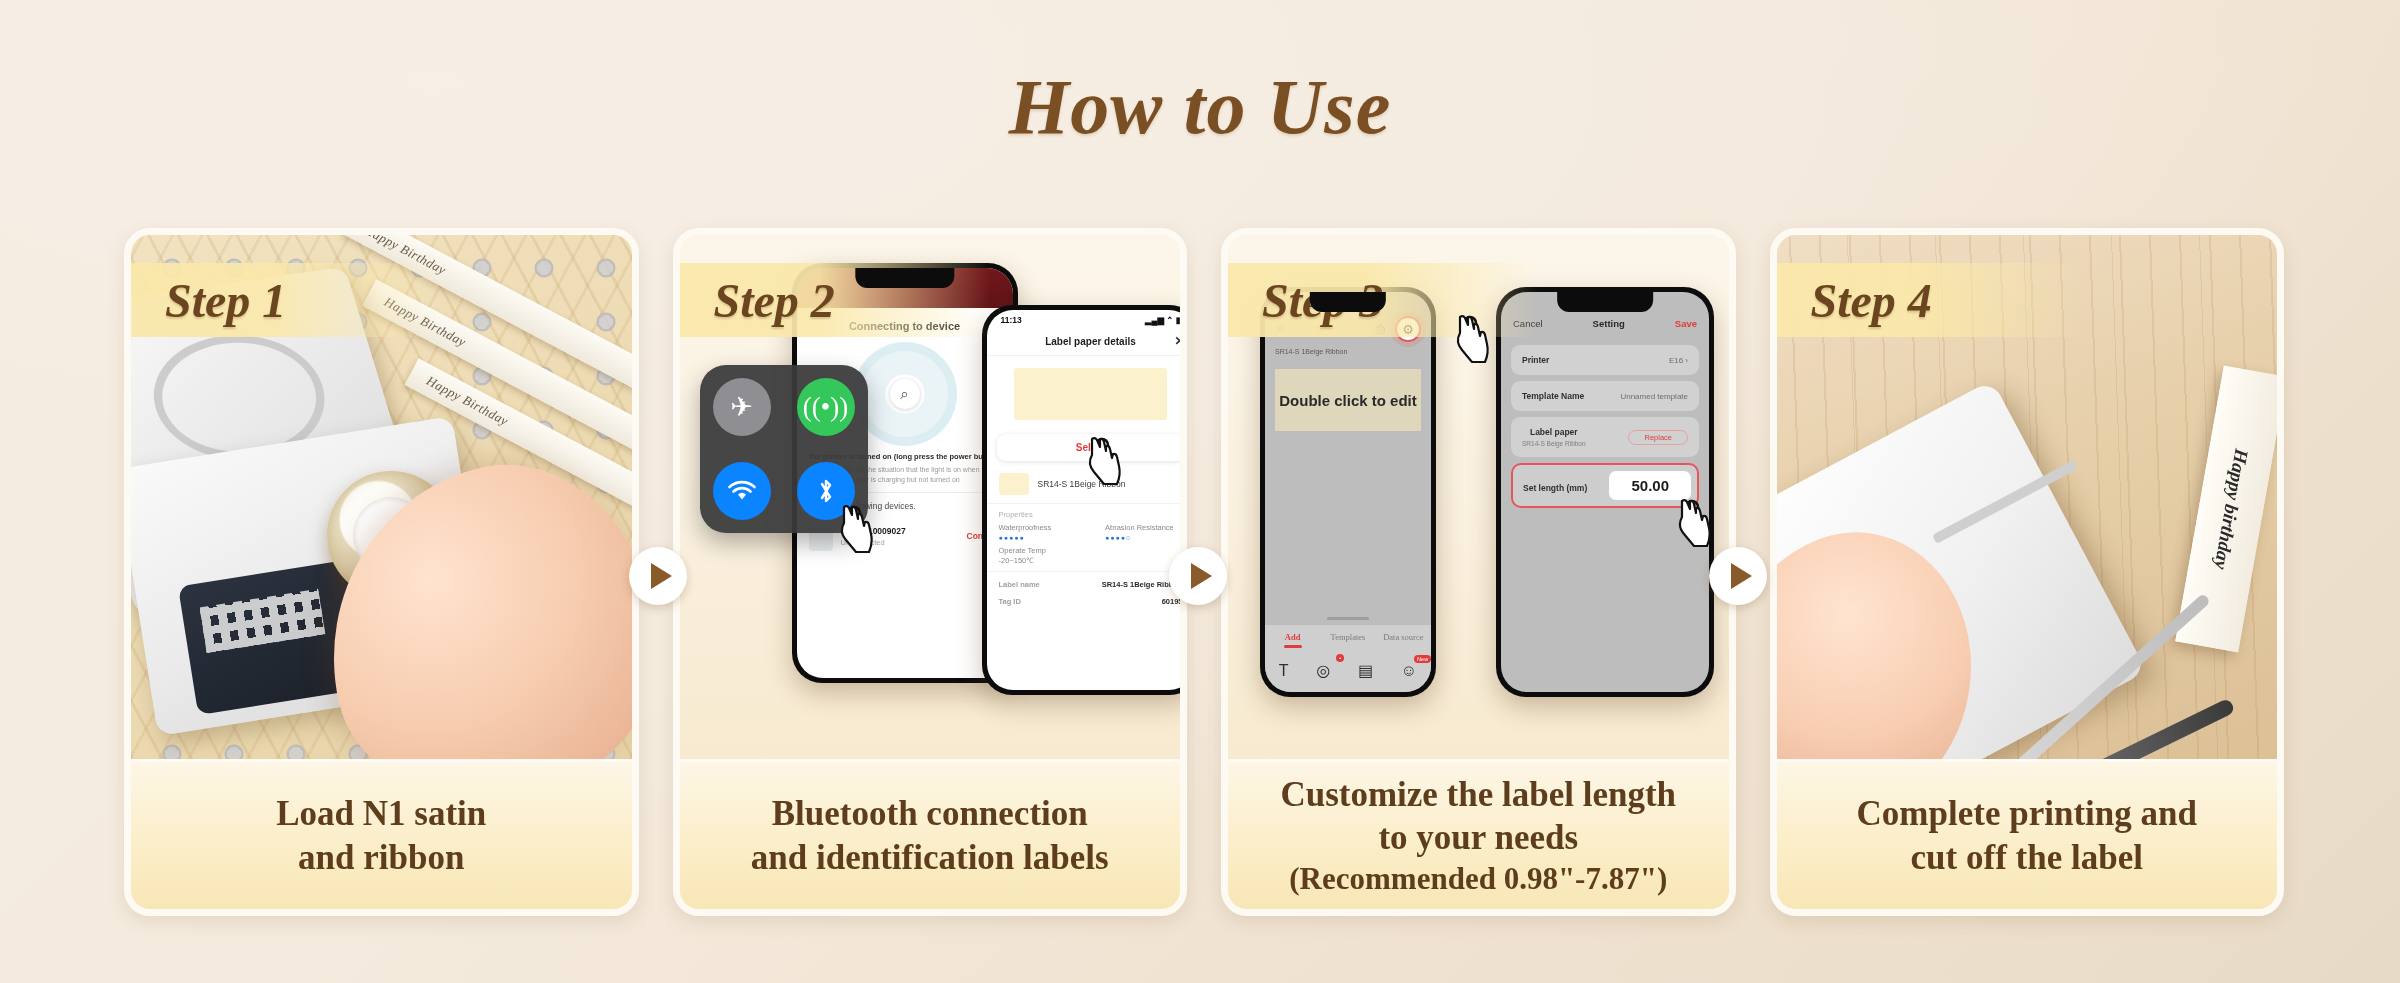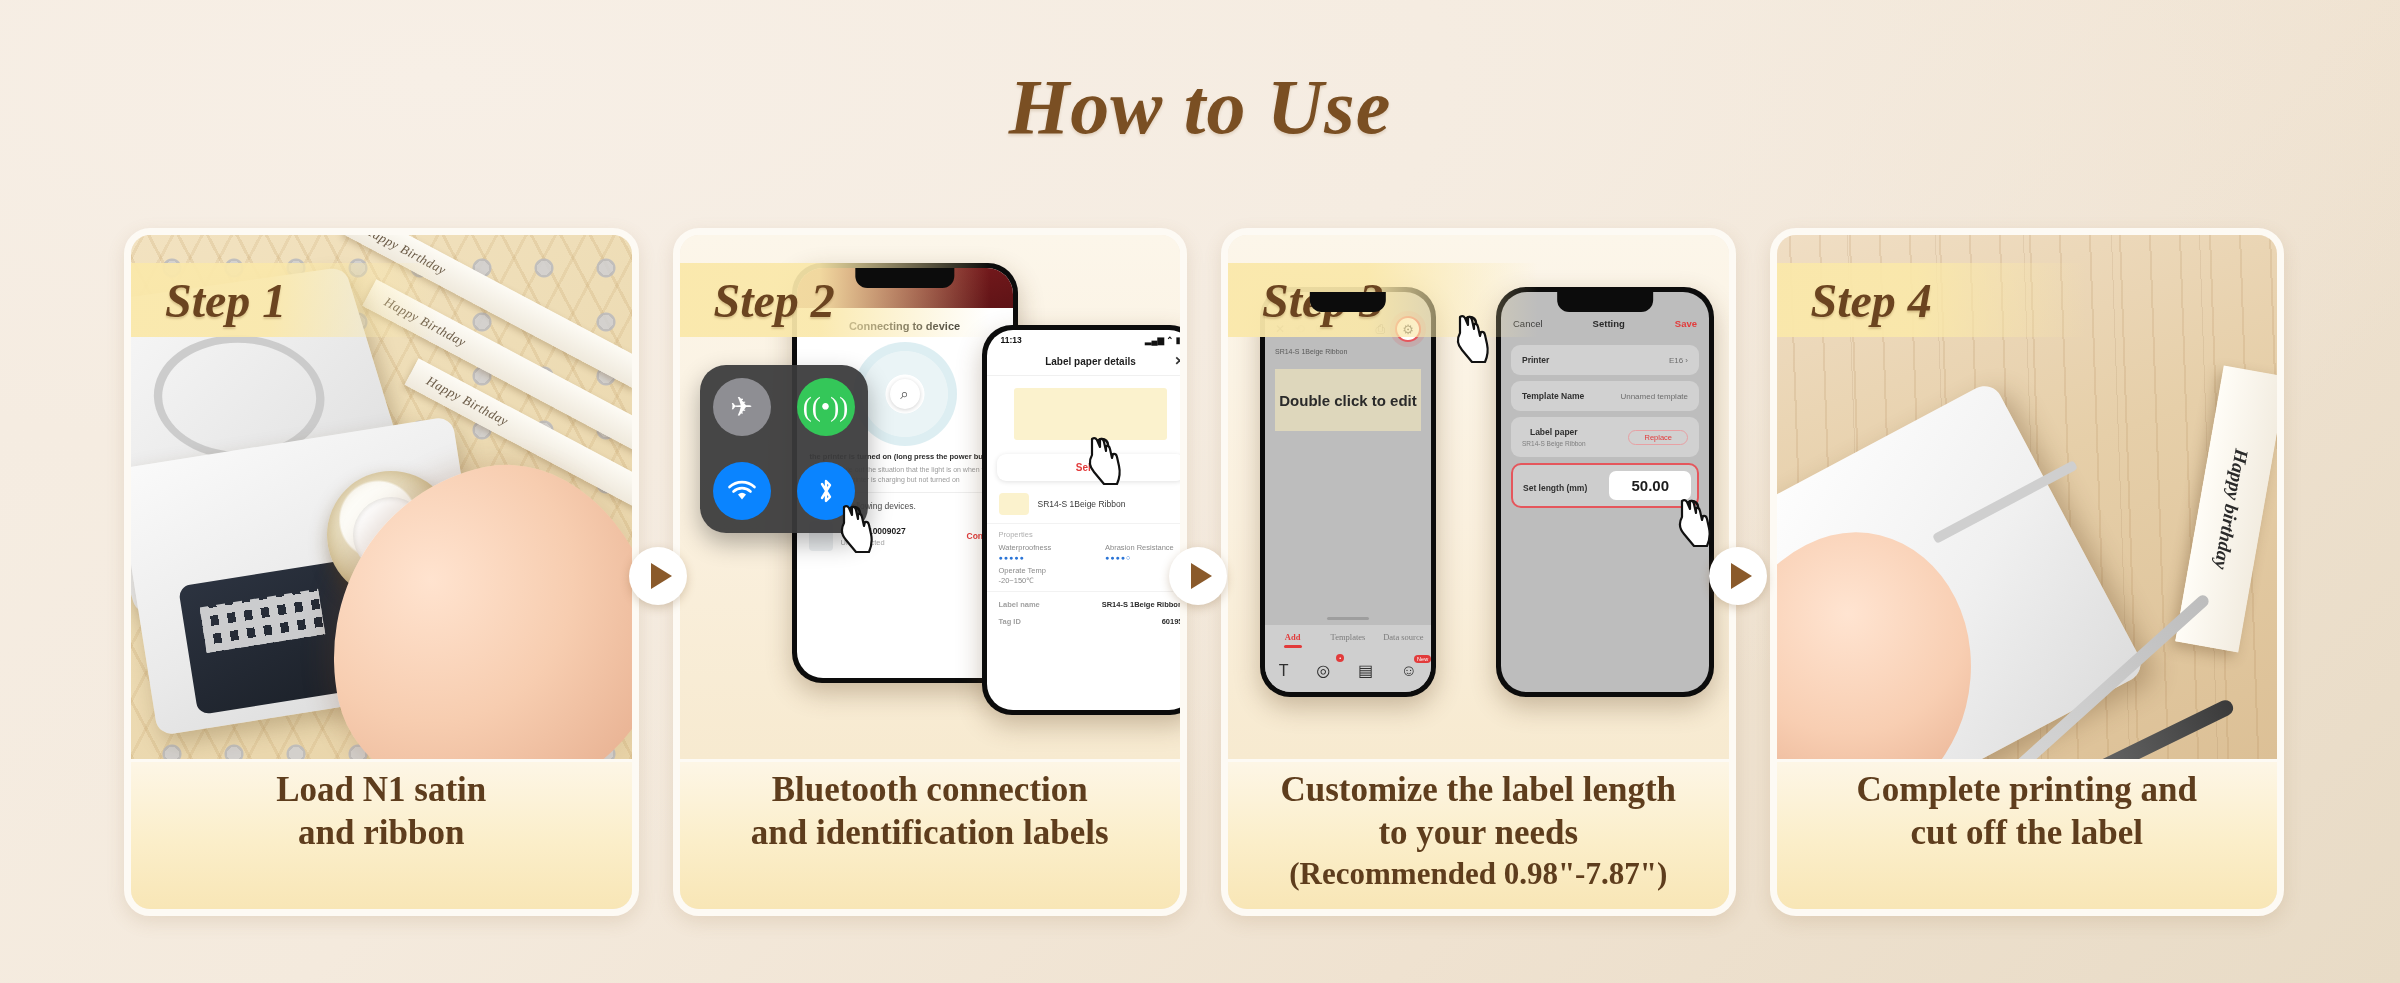--- a/index.html
+++ b/index.html
@@ -86,21 +86,21 @@
   }
 
   
   .caption {
     flex: 0 0 auto;
     height: 150px;
     background: linear-gradient(to bottom, #fdf6e6 0%, #fbeec9 55%, #f8e6b6 100%);
     display: flex;
     flex-direction: column;
     align-items: center;
-    justify-content: flex-start;
+    justify-content: center;
     padding: 6px 16px;
     border-top: 3px solid #fdfaf4;
   }
   .caption-line {
     font-size: 35px;
     font-weight: bold;
     color: #5e3d1d;
     line-height: 1.24;
     text-align: center;
     white-space: nowrap;
@@ -326,21 +326,21 @@
     width: 58px; height: 58px; border-radius: 50%;
     display:flex; align-items:center; justify-content:center;
     color:#fff; font-size: 27px;
   }
   .cc-airplane { background:#8e8e93; }
   .cc-cellular { background:#34c759; }
   .cc-wifi     { background:#0a84ff; }
   .cc-bt       { background:#0a84ff; }
 
   
-  #phone2b { left: 302px; top: 70px; width: 218px; height: 390px; margin-top: 20px; }
+  #phone2b { left: 302px; top: 70px; width: 218px; height: 390px; }
   .sb-status { display:flex; justify-content:space-between; align-items:center; padding: 5px 14px 2px; font-size:8.5px; font-weight:bold; color:#111; }
   .sb-head { text-align:center; font-size:10px; font-weight:bold; color:#1d1d1d; padding: 9px 0 8px; position:relative; border-bottom:1px solid #f0f0f0;}
   .sb-close { position:absolute; right:10px; top:7px; font-size:12px; color:#333; }
   .sb-preview { margin: 12px auto 0; width: 74%; height: 52px; background:#fbf2cd; border-radius:3px; }
   .sb-select { margin: 14px 10px 0; background:#fff; border-radius:9px; box-shadow:0 1px 5px rgba(0,0,0,.12); text-align:center; padding:8px 0; font-size:10px; font-weight:bold; color:#e23b3b; }
   .sb-item { display:flex; align-items:center; gap:9px; padding: 12px 12px 8px; }
   .sb-swatch { width: 30px; height: 22px; background:#fbf2cd; border-radius:4px; }
   .sb-itemname { font-size: 8.5px; color:#3a3a3a; }
   .sb-props { padding: 6px 12px 0; border-top:1px solid #f2f2f2; }
   .sb-props-t { font-size:7.5px; color:#b0b0b0; margin-bottom:4px; }

